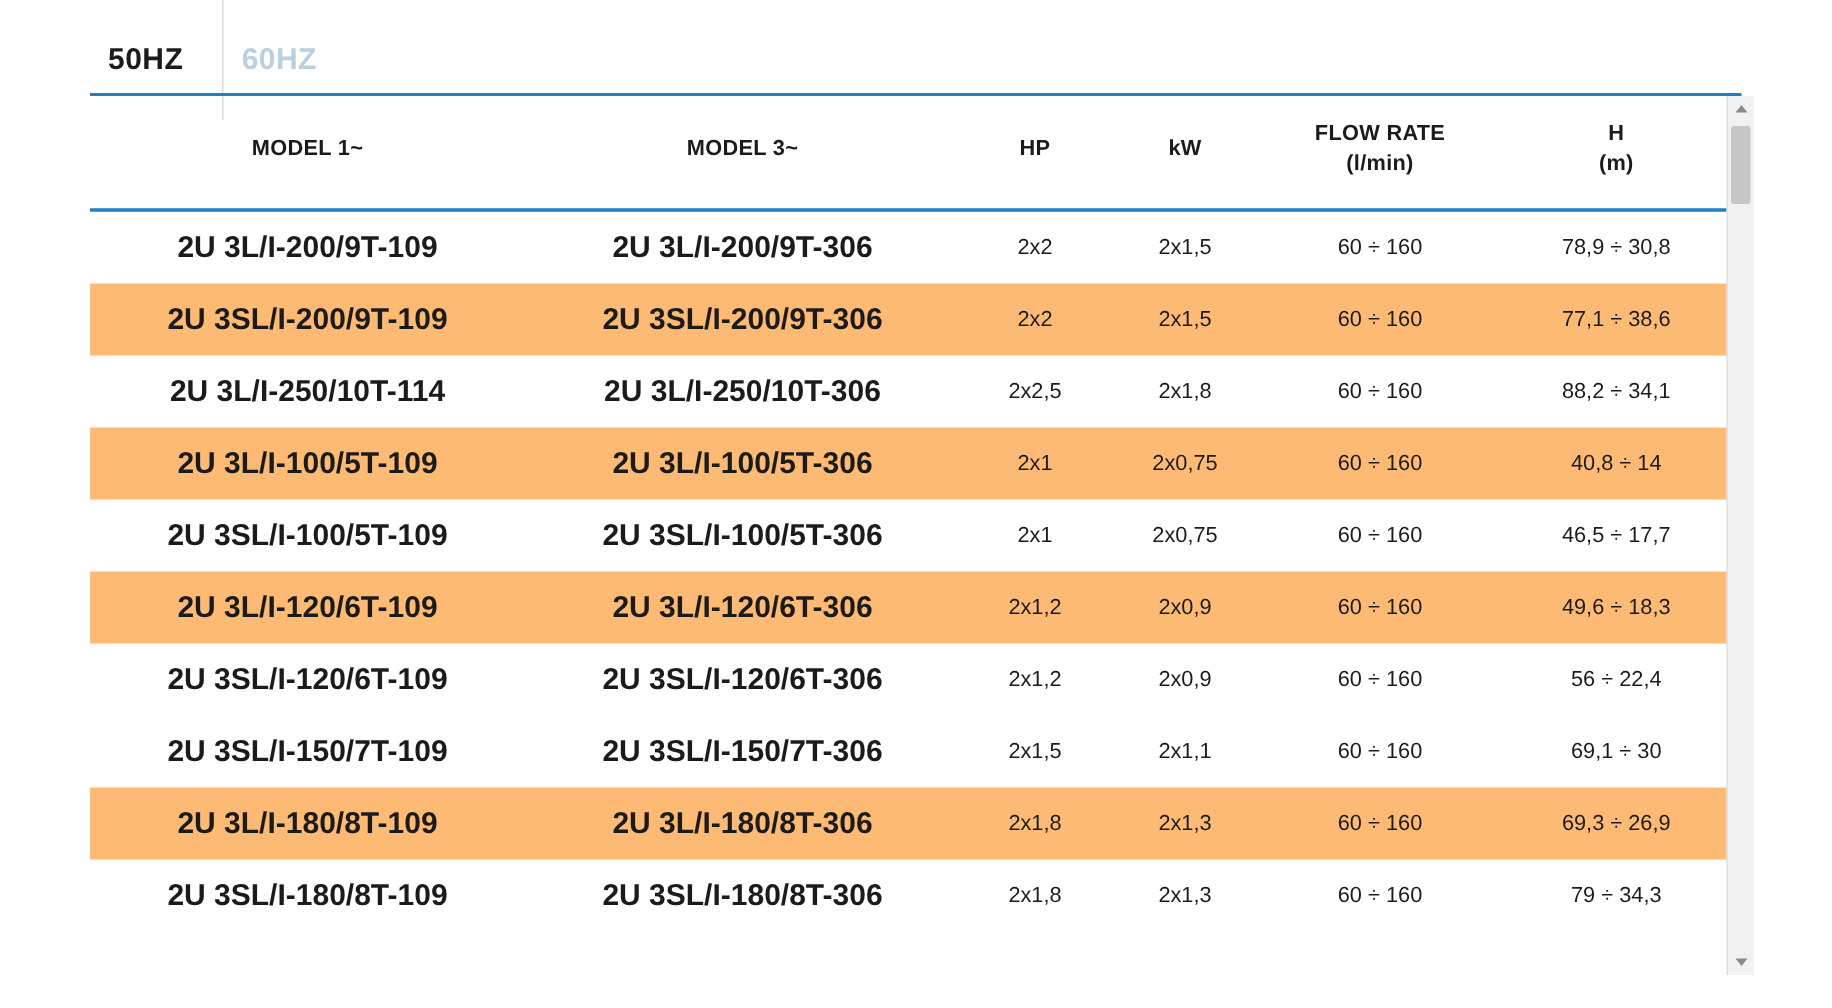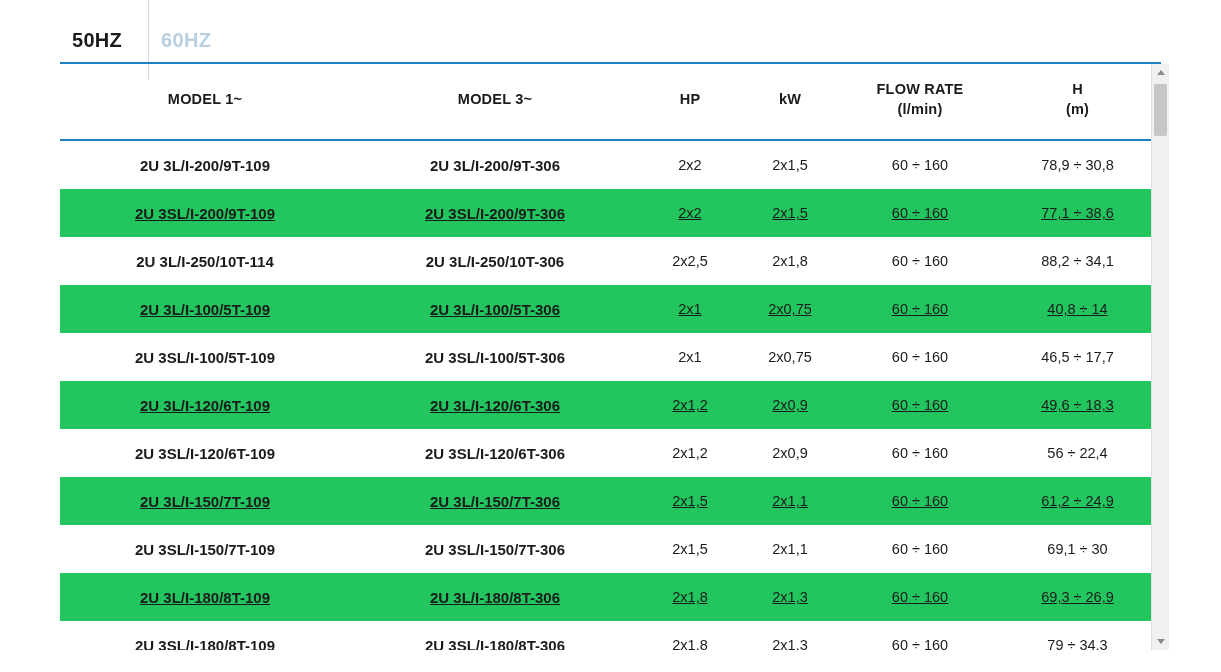--- a/index.html
+++ b/index.html
@@ -84,25 +84,24 @@
   table.spec td {
     font-size: 14.5px;
     text-align: center;
     vertical-align: middle;
     height: 48px;
     padding: 0 4px;
     color: #1b1b1b;
   }
   table.spec td.model {
     font-weight: bold;
-    font-size: 15px;
+    font-size: 20px;
   }
   table.spec tbody tr.alt {
-    background: #22c55e;
-    text-decoration: underline;
+    background: #fdba74;
   }
   
   col.c0 { width: 290px; }
   col.c1 { width: 290px; }
   col.c2 { width: 100px; }
   col.c3 { width: 100px; }
   col.c4 { width: 160px; }
   col.c5 { width: 155px; }
 
   
@@ -249,28 +248,20 @@
           <td>49,6 ÷ 18,3</td>
         </tr>
         <tr>
           <td class="model">2U 3SL/I-120/6T-109</td>
           <td class="model">2U 3SL/I-120/6T-306</td>
           <td>2x1,2</td>
           <td>2x0,9</td>
           <td>60 ÷ 160</td>
           <td>56 ÷ 22,4</td>
         </tr>
-        <tr class="alt">
-          <td class="model">2U 3L/I-150/7T-109</td>
-          <td class="model">2U 3L/I-150/7T-306</td>
-          <td>2x1,5</td>
-          <td>2x1,1</td>
-          <td>60 ÷ 160</td>
-          <td>61,2 ÷ 24,9</td>
-        </tr>
         <tr>
           <td class="model">2U 3SL/I-150/7T-109</td>
           <td class="model">2U 3SL/I-150/7T-306</td>
           <td>2x1,5</td>
           <td>2x1,1</td>
           <td>60 ÷ 160</td>
           <td>69,1 ÷ 30</td>
         </tr>
         <tr class="alt">
           <td class="model">2U 3L/I-180/8T-109</td>

